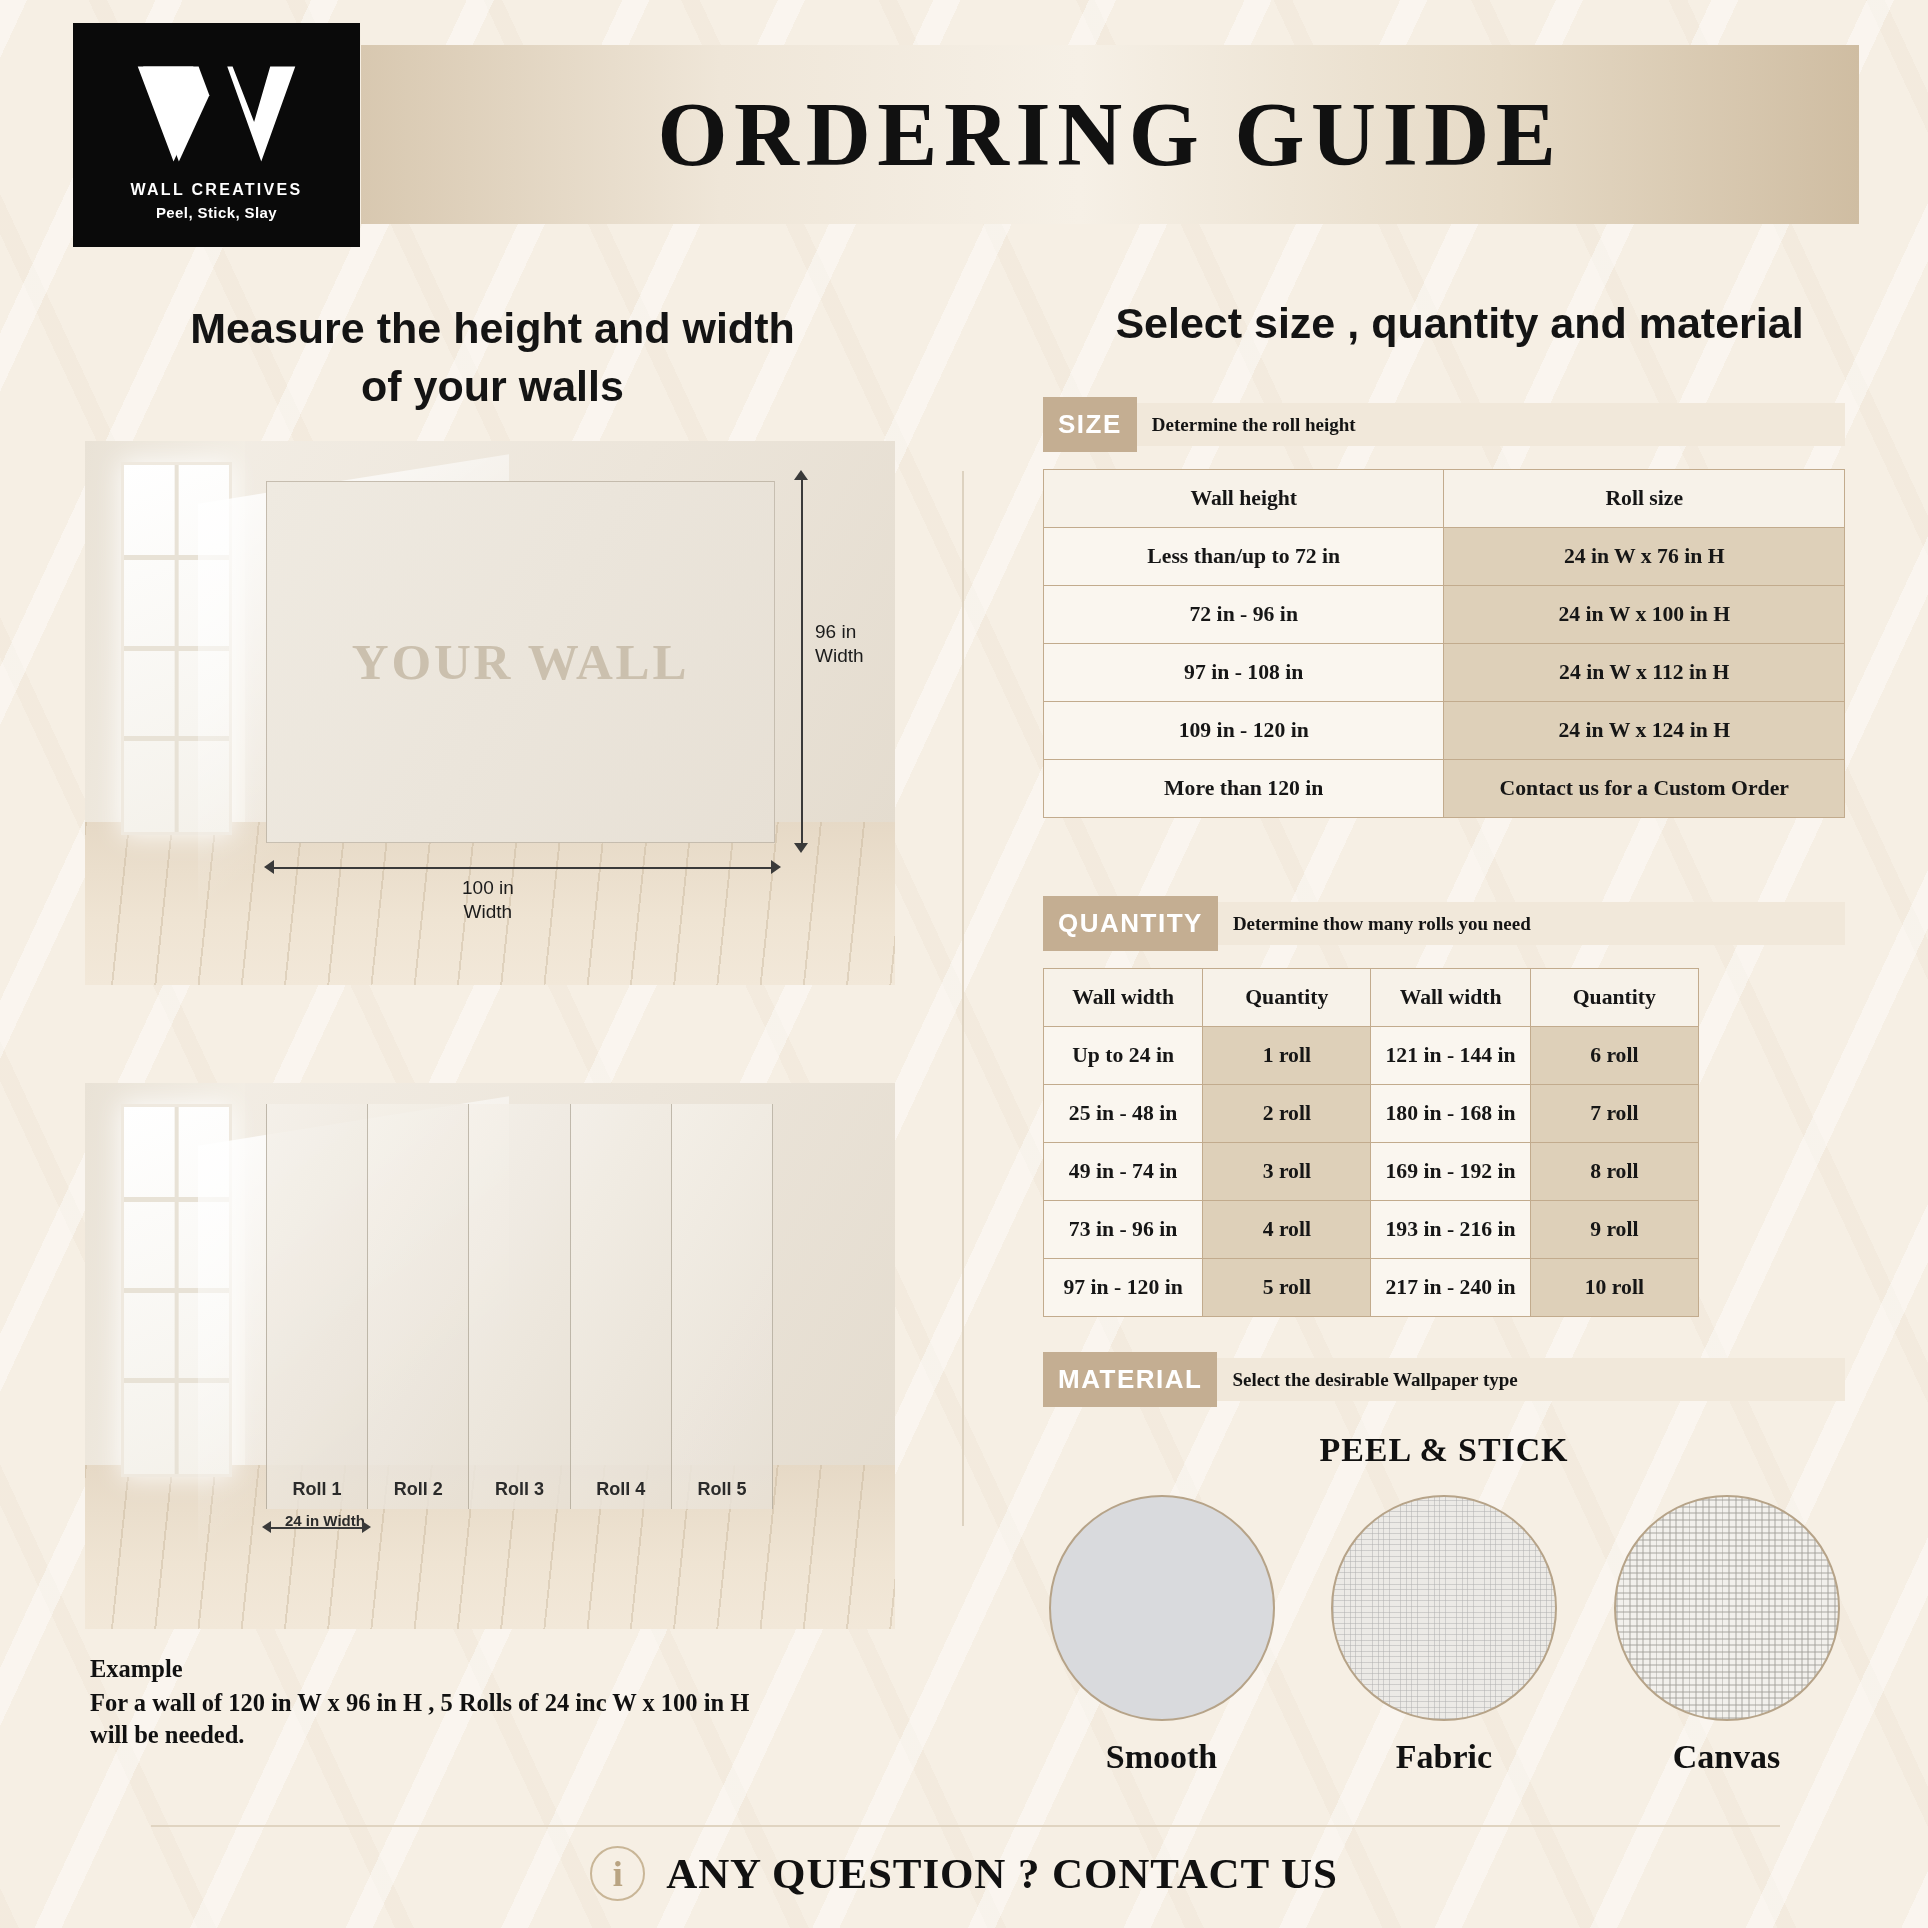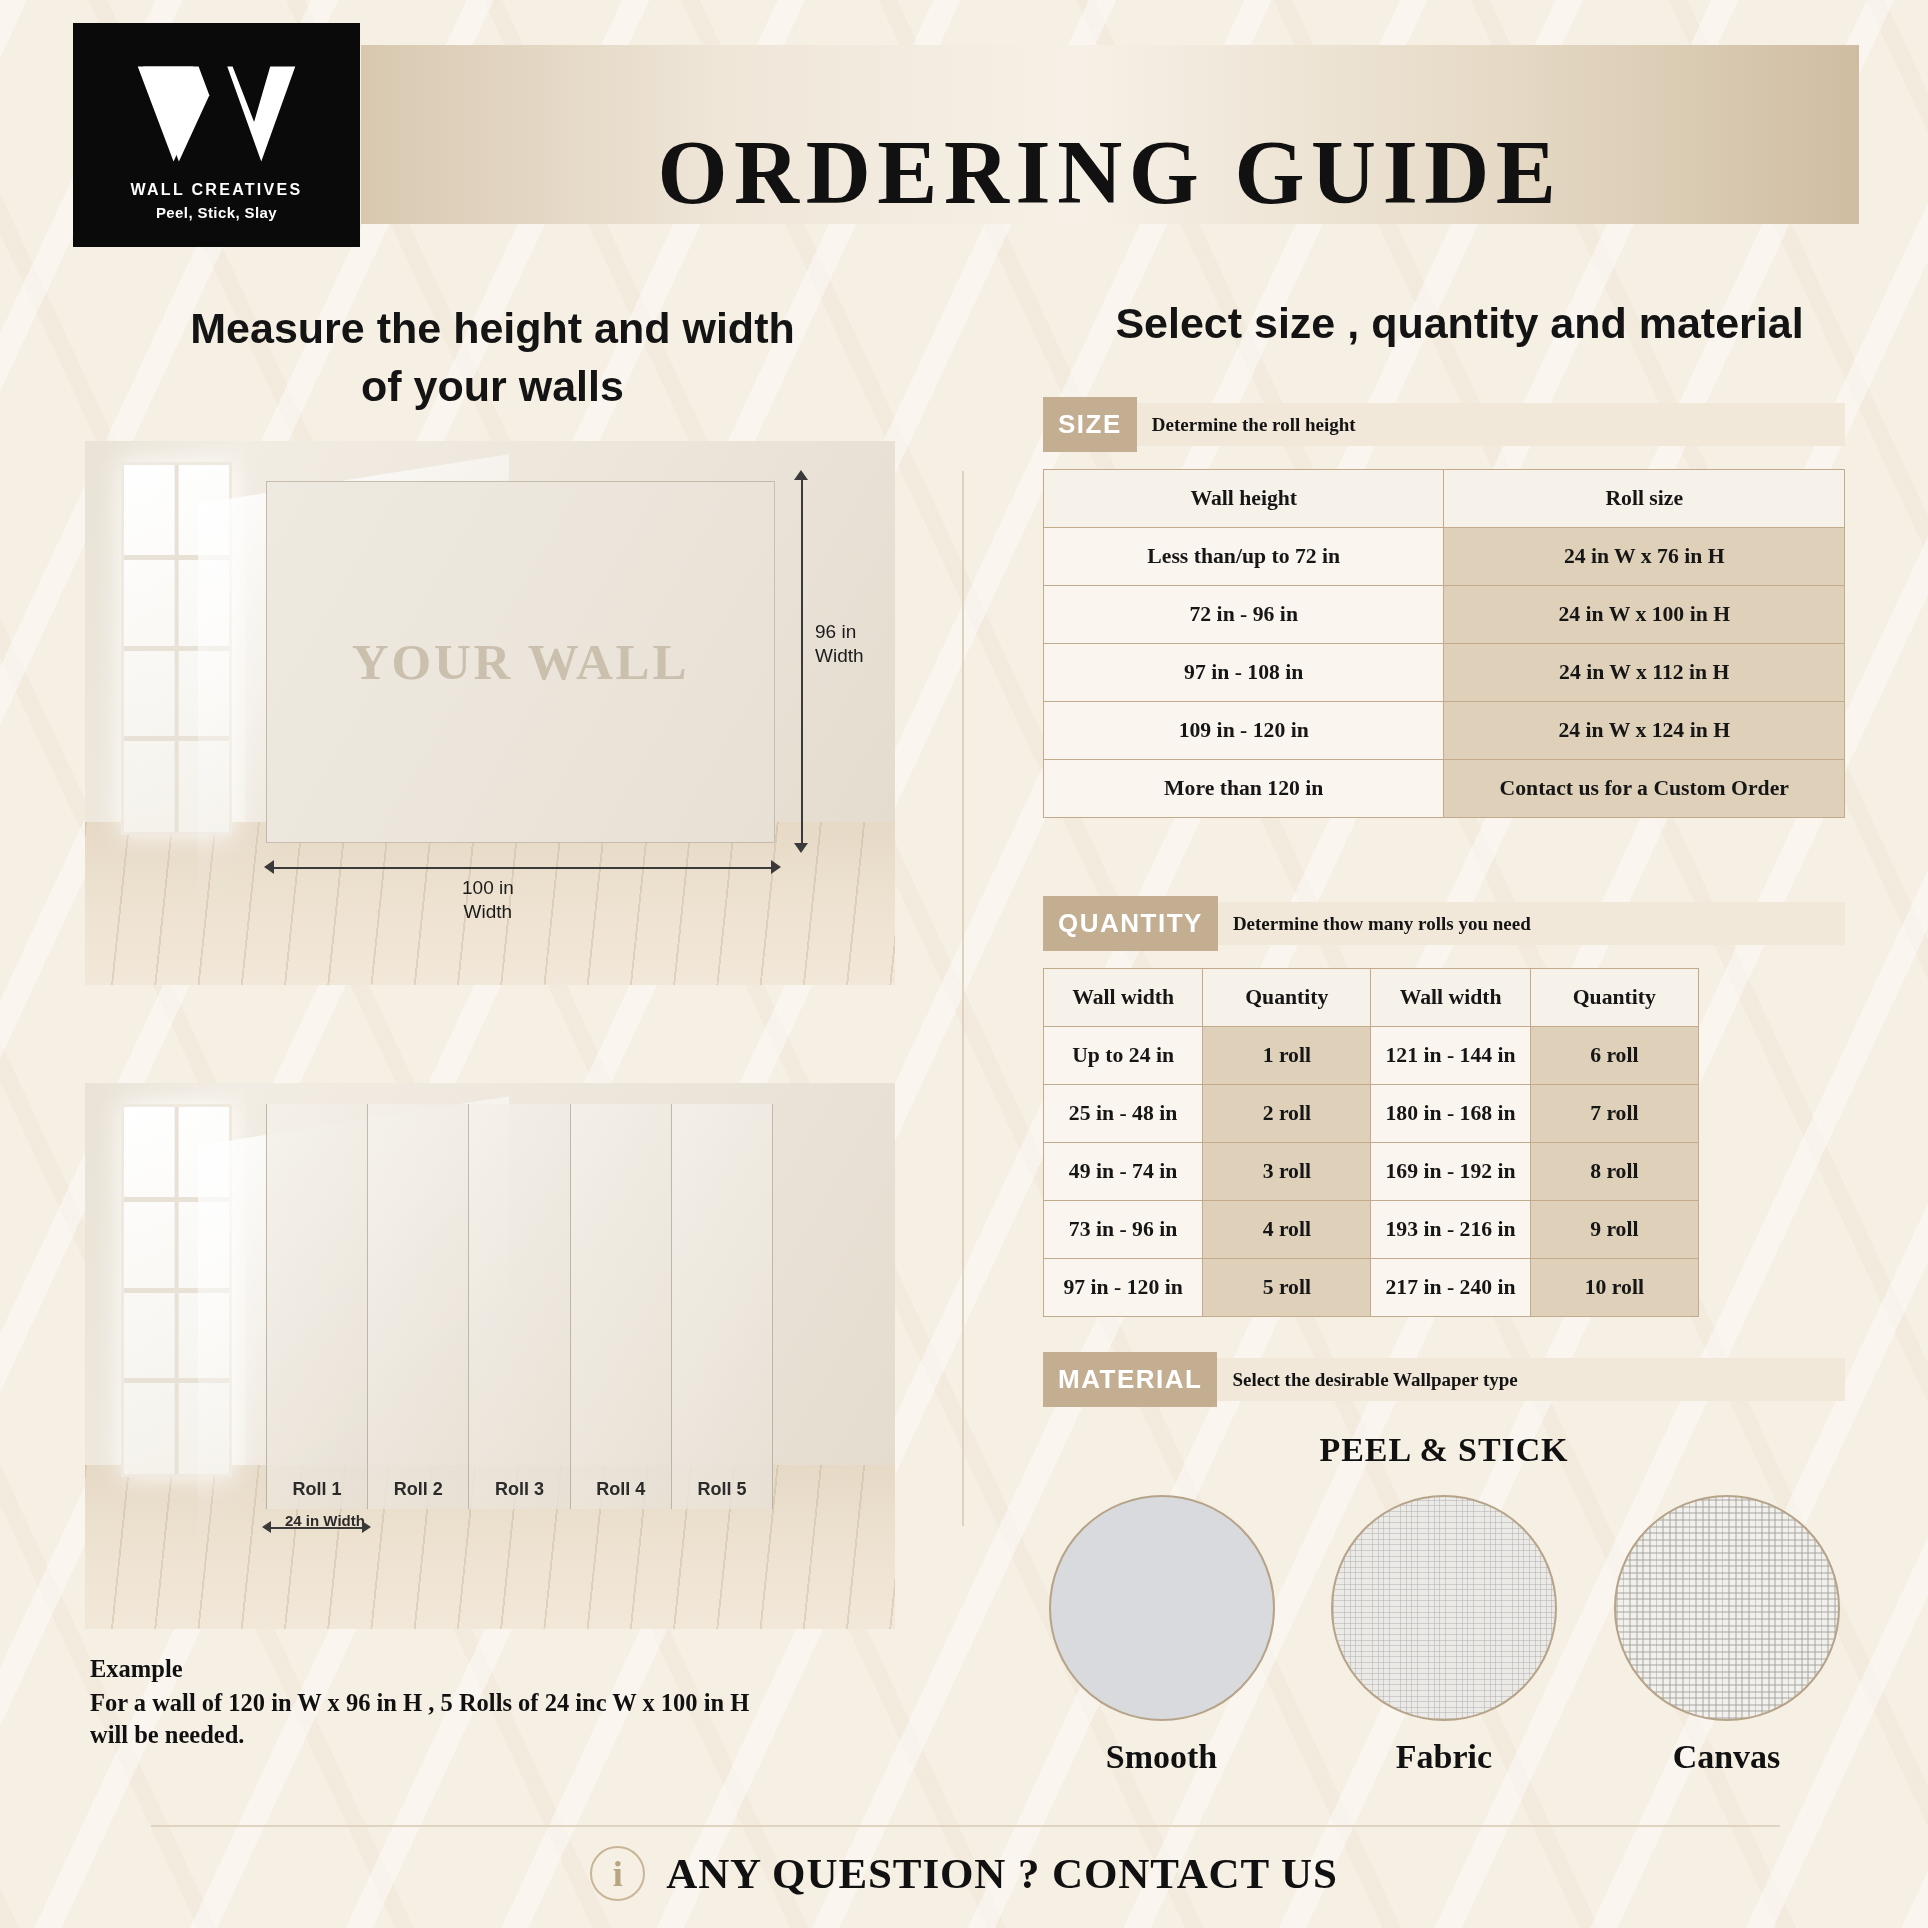--- a/index.html
+++ b/index.html
@@ -63,21 +63,21 @@
     font-weight: 700;
     letter-spacing: 0.4px;
     margin-top: 5.6px;
   }
   .title-band {
     position: absolute;
     left: 361px; top: 45px;
     width: 1498px; height: 179px;
     background: linear-gradient(90deg,#d8c8b0 0%, #efe6d8 24%, #f6f0e6 48%, #e6dac6 76%, #cfbda2 100%);
     display: flex;
-    align-items: flex-end;
+    align-items: center;
     justify-content: center;
   }
   .title-band h1 {
     margin: 0;
     font-family: "Liberation Serif", serif;
     font-weight: 700;
     font-size: 90px;
     letter-spacing: 6.6px;
     color: #111;
   }

